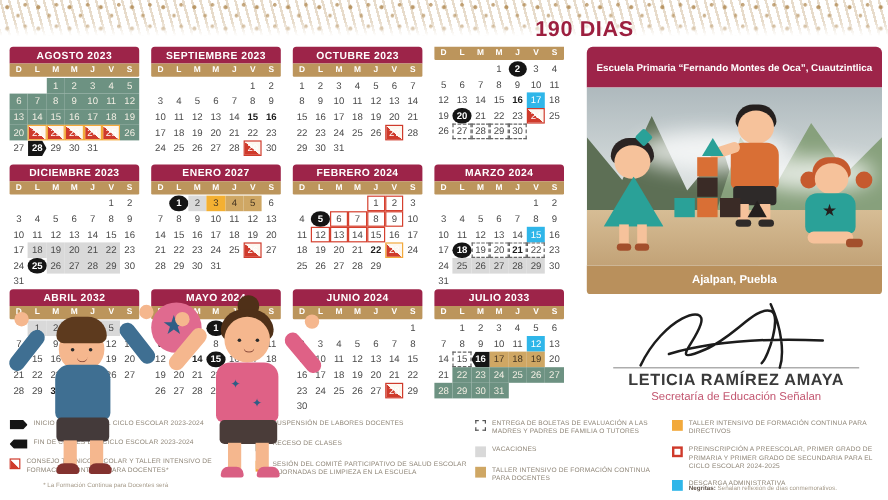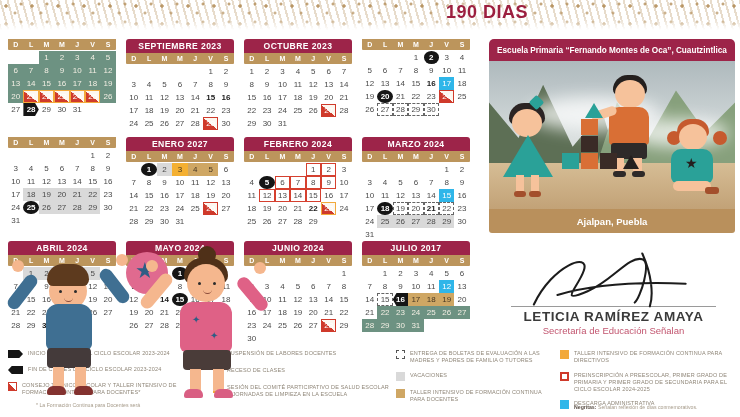--- a/index.html
+++ b/index.html
@@ -7,21 +7,21 @@
     font-family:"Liberation Sans",sans-serif;}
   
   #top-band{position:absolute;left:0;top:0;width:740px;height:30px;
     background-image:
       radial-gradient(circle at 6px 6px, rgba(176,137,82,.85) 1.4px, transparent 2px),
       radial-gradient(circle at 15px 13px, rgba(176,137,82,.65) 1.2px, transparent 1.8px),
       radial-gradient(circle at 21px 4px, rgba(176,137,82,.75) 1.2px, transparent 1.8px),
       repeating-linear-gradient(75deg, rgba(176,137,82,.30) 0 2px, transparent 2px 7px);
     background-size:26px 18px,26px 18px,26px 18px,auto;}
   #top-band:after{content:"";position:absolute;inset:0;background:linear-gradient(transparent 60%,#fff);}
-  #dias{position:absolute;left:446px;top:2px;font-size:18px;font-weight:800;color:#9c1f3f;
+  #dias{position:absolute;left:446px;top:14px;font-size:18px;font-weight:800;color:#9c1f3f;
     letter-spacing:.5px;text-shadow:0 0 4px #fff,0 0 6px #fff;z-index:2;}
   
   #months{position:absolute;left:8px;top:39px;display:grid;
     grid-template-columns:repeat(4,112px);grid-template-rows:98px 104px auto;column-gap:6px;z-index:1;}
   .month{width:108px;}
   .mhead{height:14px;background:#9d2449;color:#fff;font-size:8.6px;font-weight:700;
     letter-spacing:.4px;display:flex;align-items:center;justify-content:center;border-radius:3px 3px 0 0;}
   .dow-row{display:grid;grid-template-columns:repeat(7,15.4px);height:11px;background:#bc955c;
     border-radius:0 0 1px 1px;margin-bottom:1px;}
   .dow{color:#fff;font-size:7px;font-weight:700;display:flex;align-items:center;justify-content:center;}
@@ -37,21 +37,21 @@
   .cell.cte{background:linear-gradient(to top right,#cf3a2b 48%,#fdf7ef 49%);border:1px solid #cf3a2b;color:#fff;}
   .cell.cte_yellow{background:linear-gradient(to top right,#cf3a2b 48%,#fdf7ef 49%);border:1.8px solid #f2a93b;color:#fff;}
   .cell.dashed{border:1.3px dashed #666;}
   .cell.redbox{border:1.3px solid #d5402f;}
   .cell.bold{font-weight:800;color:#1c1c1c;}
   .cell.d-start,.cell.d-end{background:#151515;color:#fff;font-weight:700;}
   .cell.d-start{clip-path:polygon(0 0,76% 0,100% 50%,76% 100%,0 100%);}
   .cell.d-end{clip-path:polygon(24% 0,100% 0,100% 100%,24% 100%,0 50%);}
   
   #school{position:absolute;left:489px;top:39px;width:246px;z-index:1;}
-  #school-title{height:22px;background:#9d2449;color:#fff;font-size:8.2px;font-weight:700;
+  #school-title{height:34px;background:#9d2449;color:#fff;font-size:8.2px;font-weight:700;
     display:flex;align-items:center;justify-content:center;border-radius:5px 5px 0 0;padding:0 6px;text-align:center;}
   #photo{position:relative;height:148px;overflow:hidden;background:linear-gradient(#aeb9bd,#e8ecea 75%);}
   #photo .mtn1{position:absolute;inset:0;background:#5d6f55;
     clip-path:polygon(0 100%,0 28%,12% 52%,22% 16%,34% 58%,46% 34%,58% 100%);}
   #photo .mtn2{position:absolute;inset:0;background:#87a07c;
     clip-path:polygon(38% 100%,52% 28%,64% 55%,76% 20%,88% 48%,100% 28%,100% 100%);}
   #photo .mist1,#photo .mist2{position:absolute;background:#fff;border-radius:50%;filter:blur(8px);opacity:.75;}
   #photo .mist1{left:40px;top:36px;width:130px;height:34px;}
   #photo .mist2{left:140px;top:58px;width:100px;height:28px;}
   #photo .ground{position:absolute;left:0;bottom:0;width:100%;height:46px;background:linear-gradient(#d6bd95,#c2a277);}
@@ -94,20 +94,21 @@
 </head>
 <body>
 
 <div id="poster">
 
   <div id="top-band"></div>
   <div id="dias">190 DIAS</div>
 
   <div id="months">
       <div class="month">
+        <div class="mhead">AGOSTO 2023</div>
         <div class="dow-row">
           <span class="dow">D</span>
           <span class="dow">L</span>
           <span class="dow">M</span>
           <span class="dow">M</span>
           <span class="dow">J</span>
           <span class="dow">V</span>
           <span class="dow">S</span>
         </div>
         <div class="days">
@@ -280,20 +281,21 @@
           <span class="cell cte">24</span>
           <span class="cell">25</span>
           <span class="cell">26</span>
           <span class="cell dashed">27</span>
           <span class="cell dashed">28</span>
           <span class="cell dashed">29</span>
           <span class="cell dashed">30</span>
         </div>
       </div>
       <div class="month">
+        <div class="mhead">DICIEMBRE 2023</div>
         <div class="dow-row">
           <span class="dow">D</span>
           <span class="dow">L</span>
           <span class="dow">M</span>
           <span class="dow">M</span>
           <span class="dow">J</span>
           <span class="dow">V</span>
           <span class="dow">S</span>
         </div>
         <div class="days">
@@ -472,21 +474,21 @@
           <span class="cell gray">25</span>
           <span class="cell gray">26</span>
           <span class="cell gray">27</span>
           <span class="cell gray">28</span>
           <span class="cell gray">29</span>
           <span class="cell">30</span>
           <span class="cell">31</span>
         </div>
       </div>
       <div class="month">
-        <div class="mhead">ABRIL 2024</div>
+        <div class="mhead">ABRIL 2032</div>
         <div class="dow-row">
           <span class="dow">D</span>
           <span class="dow">L</span>
           <span class="dow">M</span>
           <span class="dow">M</span>
           <span class="dow">J</span>
           <span class="dow">V</span>
           <span class="dow">S</span>
         </div>
         <div class="days">
@@ -615,21 +617,21 @@
           <span class="cell">24</span>
           <span class="cell">25</span>
           <span class="cell">26</span>
           <span class="cell">27</span>
           <span class="cell cte">28</span>
           <span class="cell">29</span>
           <span class="cell">30</span>
         </div>
       </div>
       <div class="month">
-        <div class="mhead">JULIO 2017</div>
+        <div class="mhead">JULIO 2033</div>
         <div class="dow-row">
           <span class="dow">D</span>
           <span class="dow">L</span>
           <span class="dow">M</span>
           <span class="dow">M</span>
           <span class="dow">J</span>
           <span class="dow">V</span>
           <span class="dow">S</span>
         </div>
         <div class="days">

